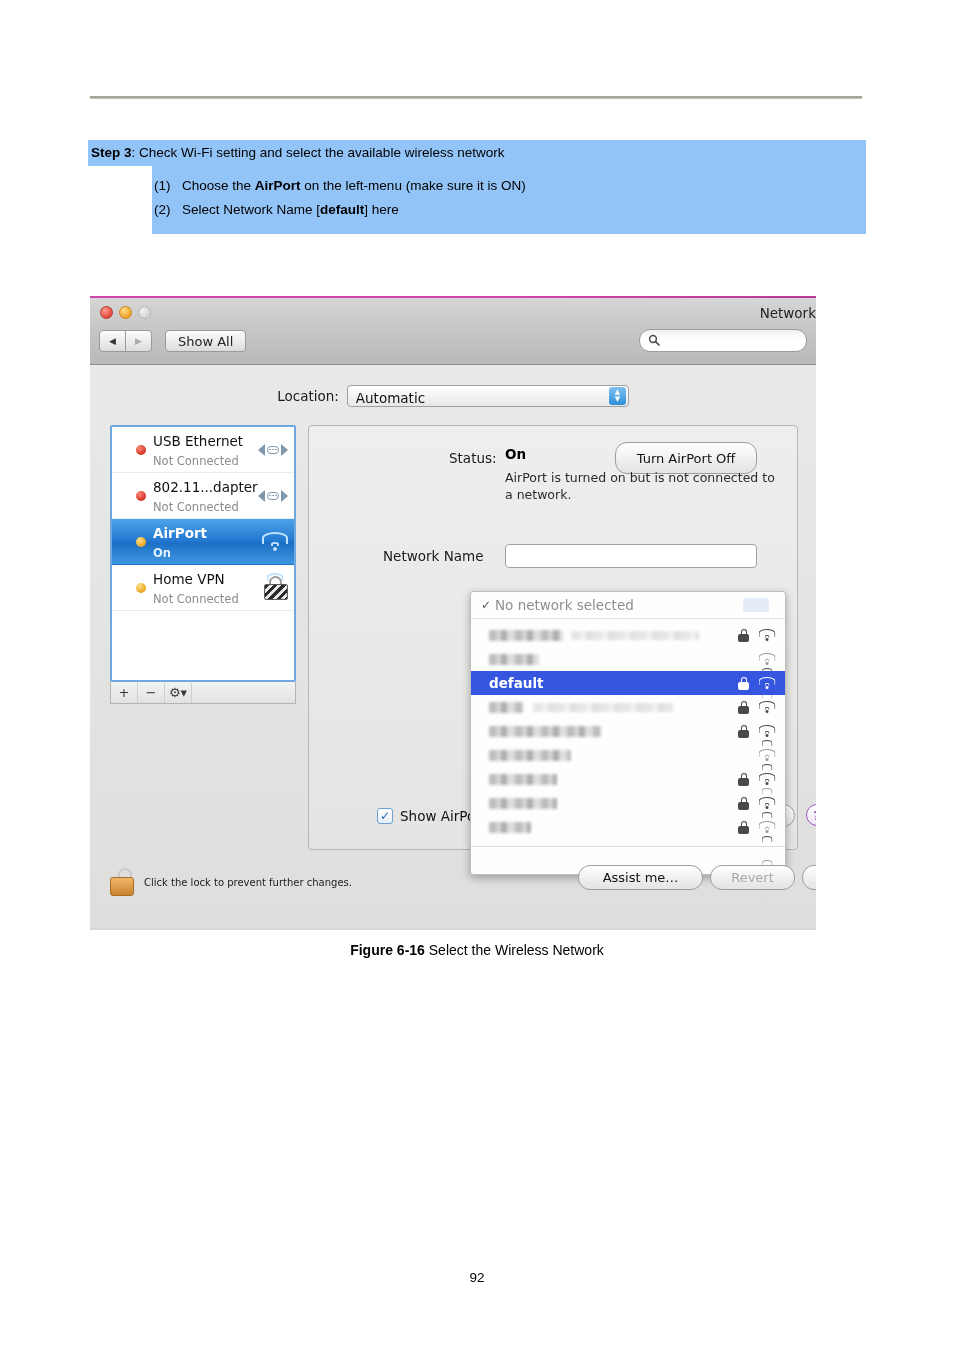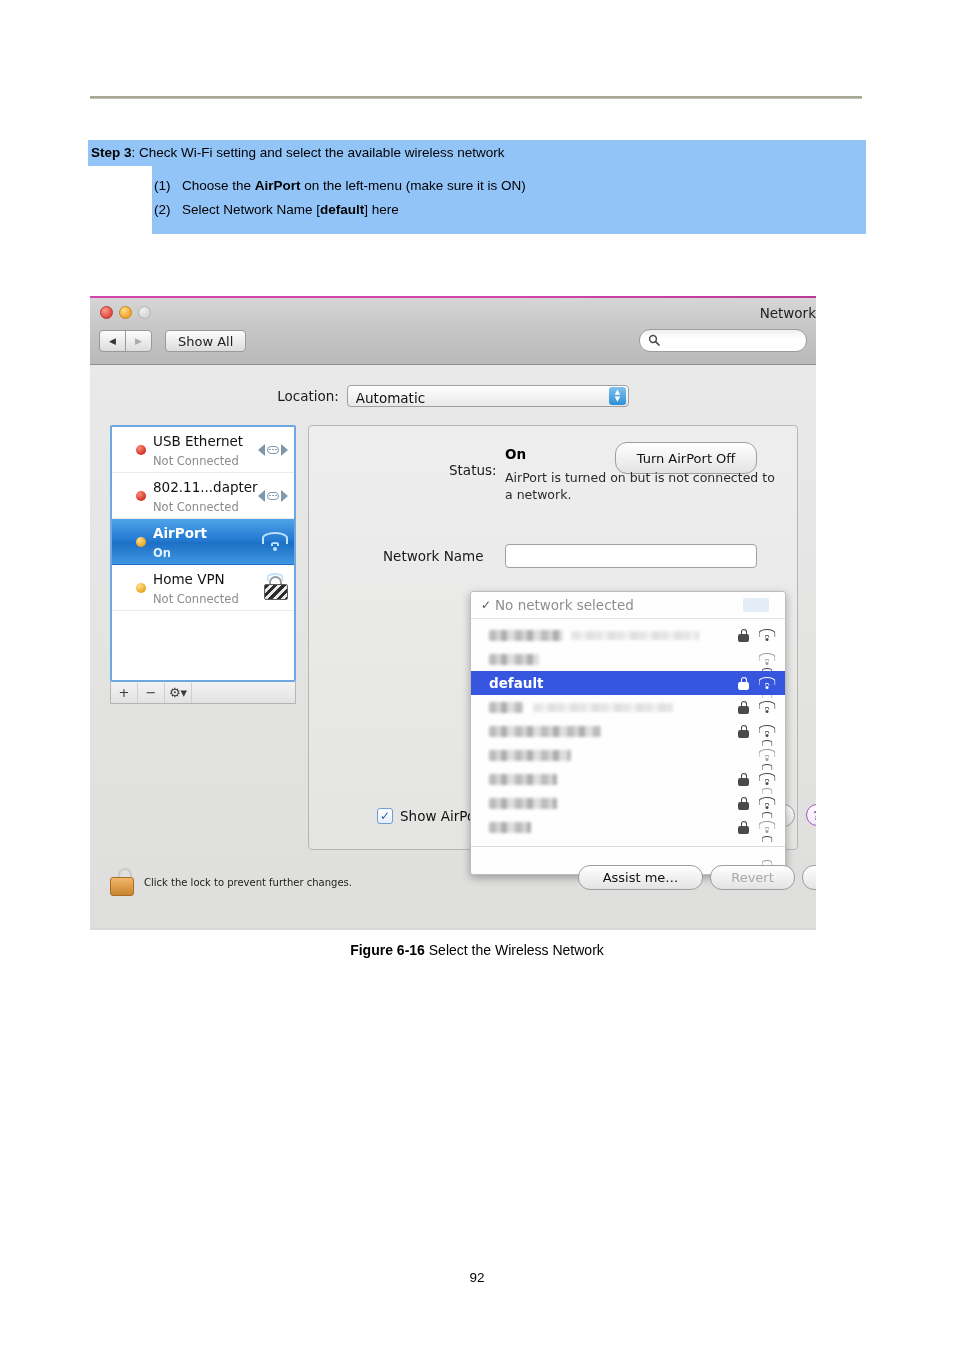--- a/index.html
+++ b/index.html
@@ -190,21 +190,21 @@
 
   
   .panel {
     position: absolute; left: 218px; top: 60px; width: 490px; height: 425px;
     border: 1px solid #b6b6b6; border-radius: 4px;
     background: linear-gradient(to bottom, #eeeeee, #e4e4e2);
     box-sizing: border-box;
   }
   .status-row { position: absolute; left: 0; top: 20px; width: 490px; }
   .status-label {
-    position: absolute; left: 140px; top: 16px; font-size: 13.5px; color: #1a1a1a;
+    position: absolute; left: 140px; top: 4px; font-size: 13.5px; color: #1a1a1a;
   }
   .status-value {
     position: absolute; left: 196px; top: 0; font-size: 13.5px; font-weight: bold; color: #000;
   }
   .capsule {
     border: 1px solid #9d9d9d; border-radius: 12px;
     background: linear-gradient(to bottom, #ffffff, #e3e3e3);
     display: flex; align-items: center; justify-content: center;
     font-size: 13px; color: #111; box-sizing: border-box;
   }

